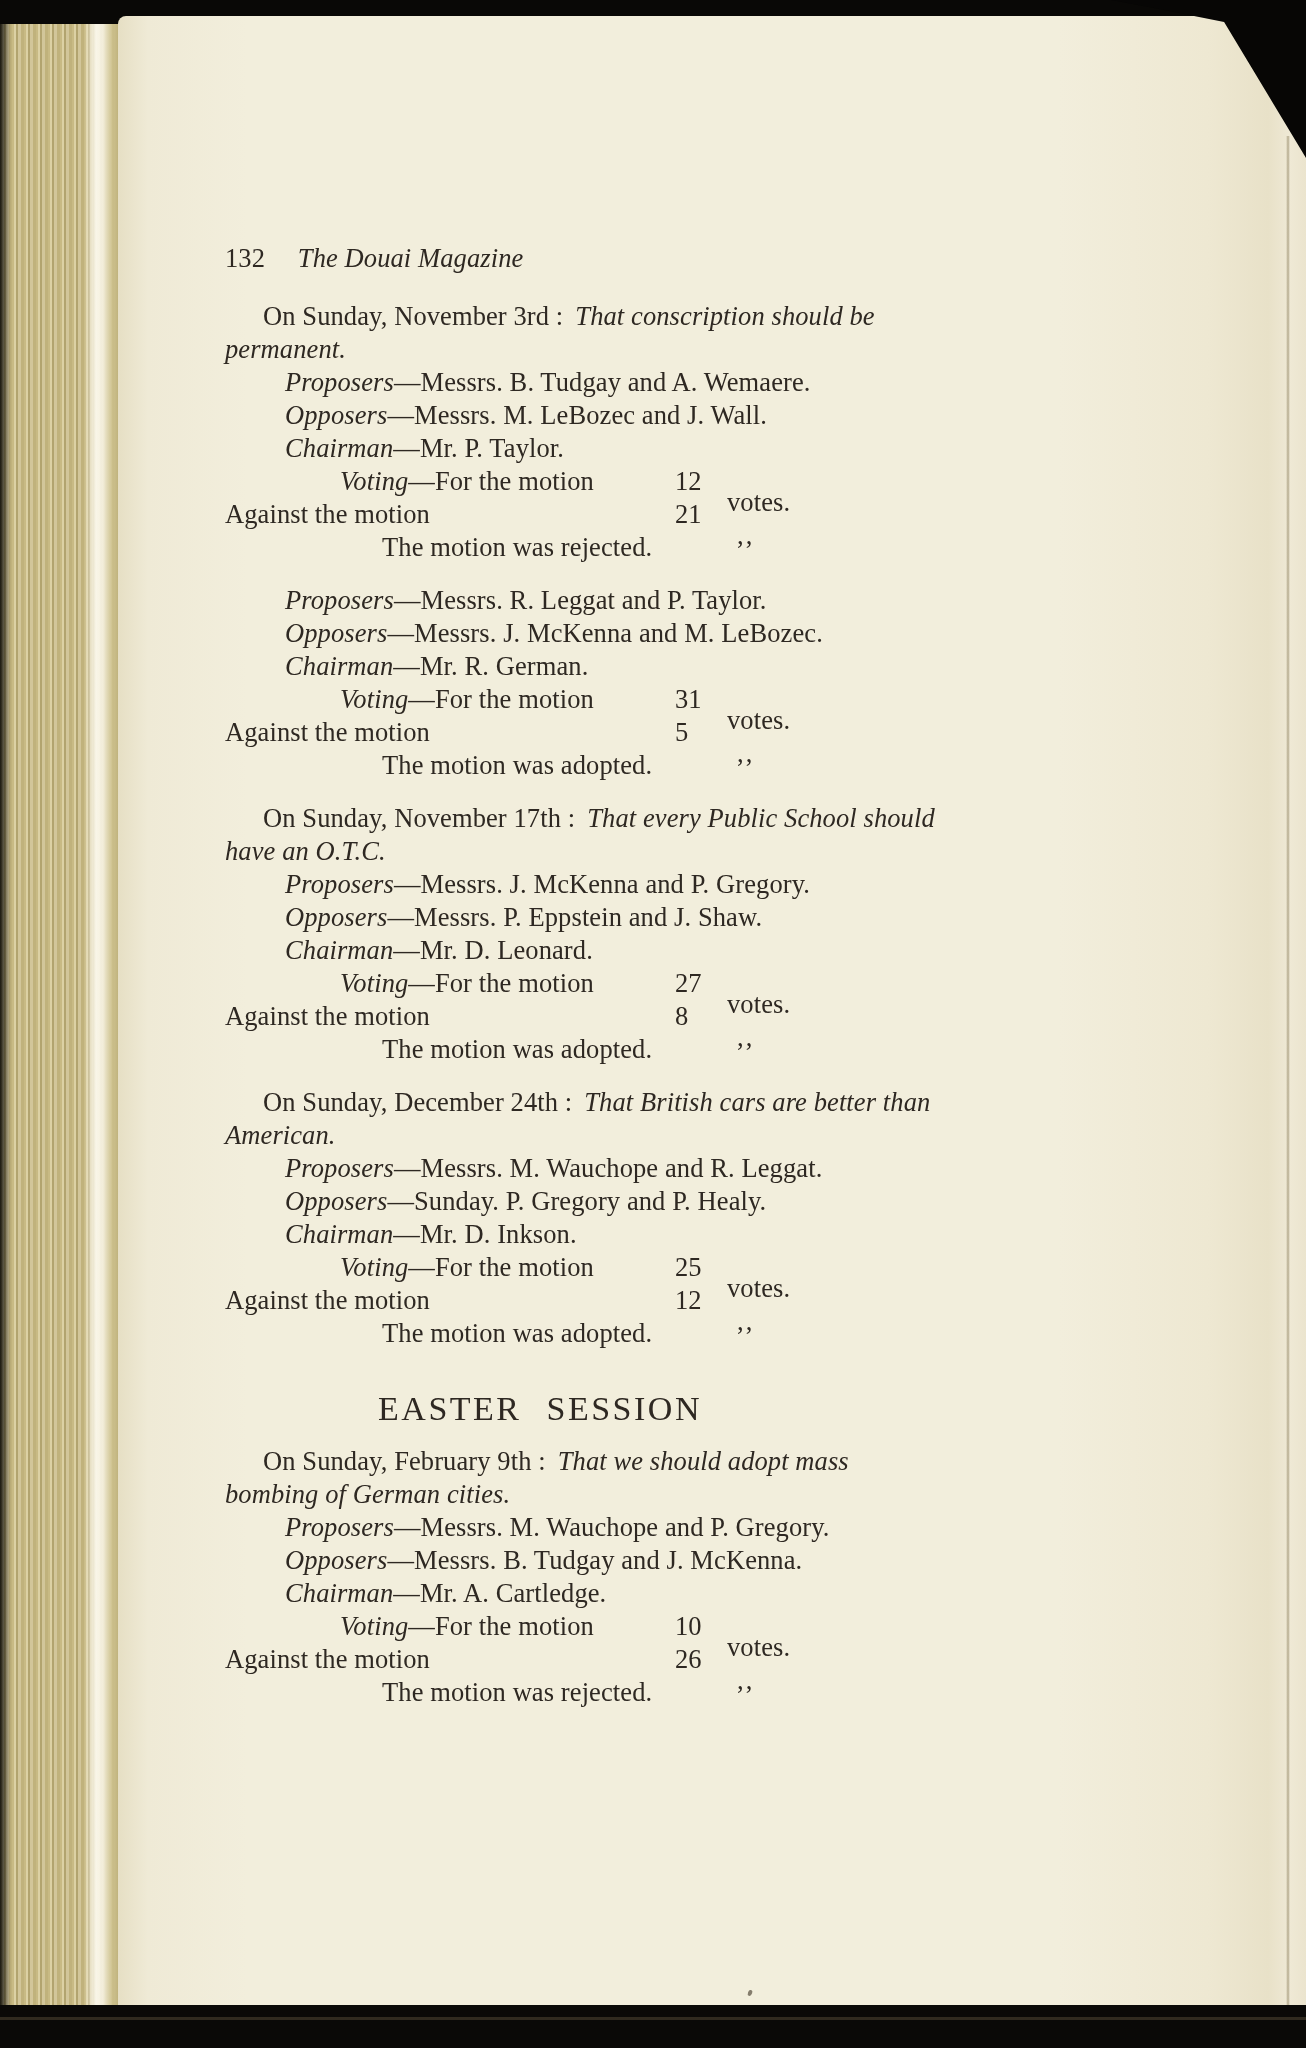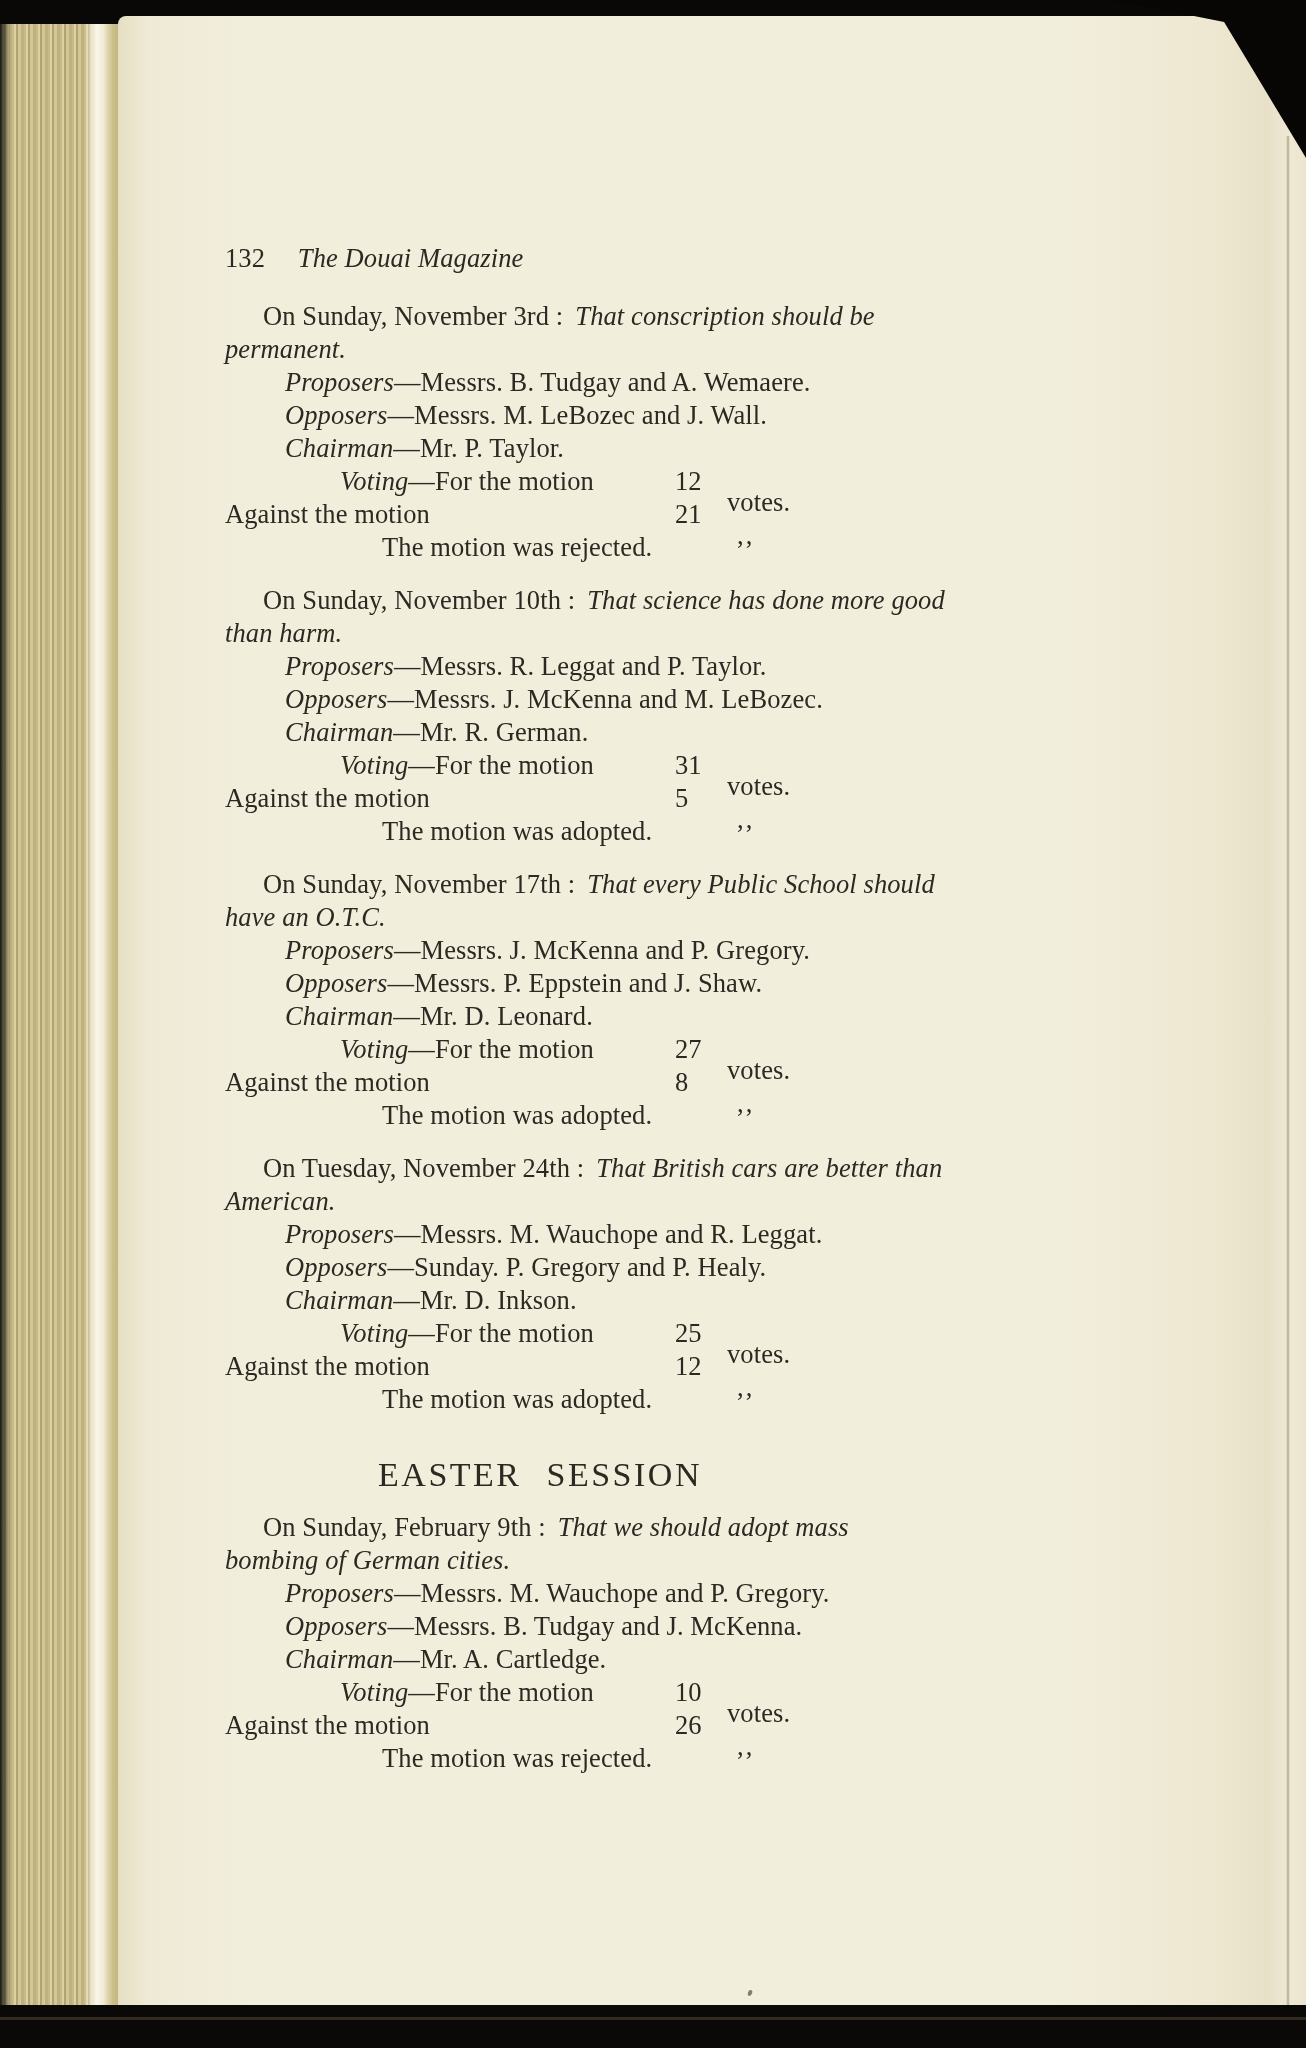--- a/index.html
+++ b/index.html
@@ -117,23 +117,20 @@
         </p>
         <p class="vote-row">
           <span class="vote-lead2">Against the motion</span>
           <span class="vote-num">21</span>
           <span class="vote-unit ditto">,,</span>
         </p>
         <p class="result">The motion was rejected.</p>
       </section>
 
       <section class="debate">
-        <p class="motion-head">
-          <span class="intro">On Sunday, November 10th :</span><span class="it">That science has done more good than harm.</span>
-        </p>
         <p class="role">
           <span class="it">Proposers</span><span>—Messrs. R. Leggat and P. Taylor.</span>
         </p>
         <p class="role">
           <span class="it">Opposers</span><span>—Messrs. J. McKenna and M. LeBozec.</span>
         </p>
         <p class="role">
           <span class="it">Chairman</span><span>—Mr. R. German.</span>
         </p>
         <p class="vote-row">
@@ -170,21 +167,21 @@
         <p class="vote-row">
           <span class="vote-lead2">Against the motion</span>
           <span class="vote-num">8</span>
           <span class="vote-unit ditto">,,</span>
         </p>
         <p class="result">The motion was adopted.</p>
       </section>
 
       <section class="debate">
         <p class="motion-head">
-          <span class="intro">On Tuesday, November 24th :</span><span class="it">That British cars are better than American.</span>
+          <span class="intro">On Sunday, December 24th :</span><span class="it">That British cars are better than American.</span>
         </p>
         <p class="role">
           <span class="it">Proposers</span><span>—Messrs. M. Wauchope and R. Leggat.</span>
         </p>
         <p class="role">
           <span class="it">Opposers</span><span>—Sunday. P. Gregory and P. Healy.</span>
         </p>
         <p class="role">
           <span class="it">Chairman</span><span>—Mr. D. Inkson.</span>
         </p>

